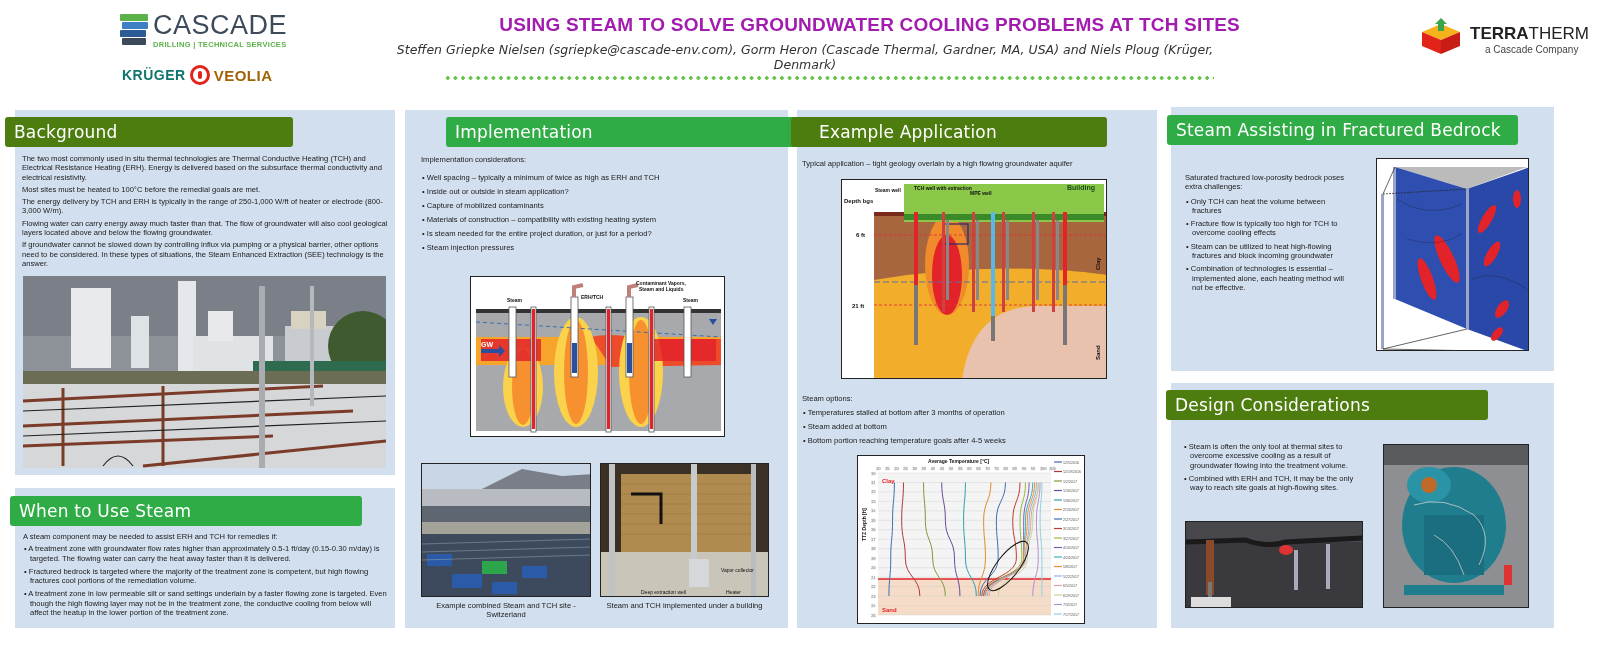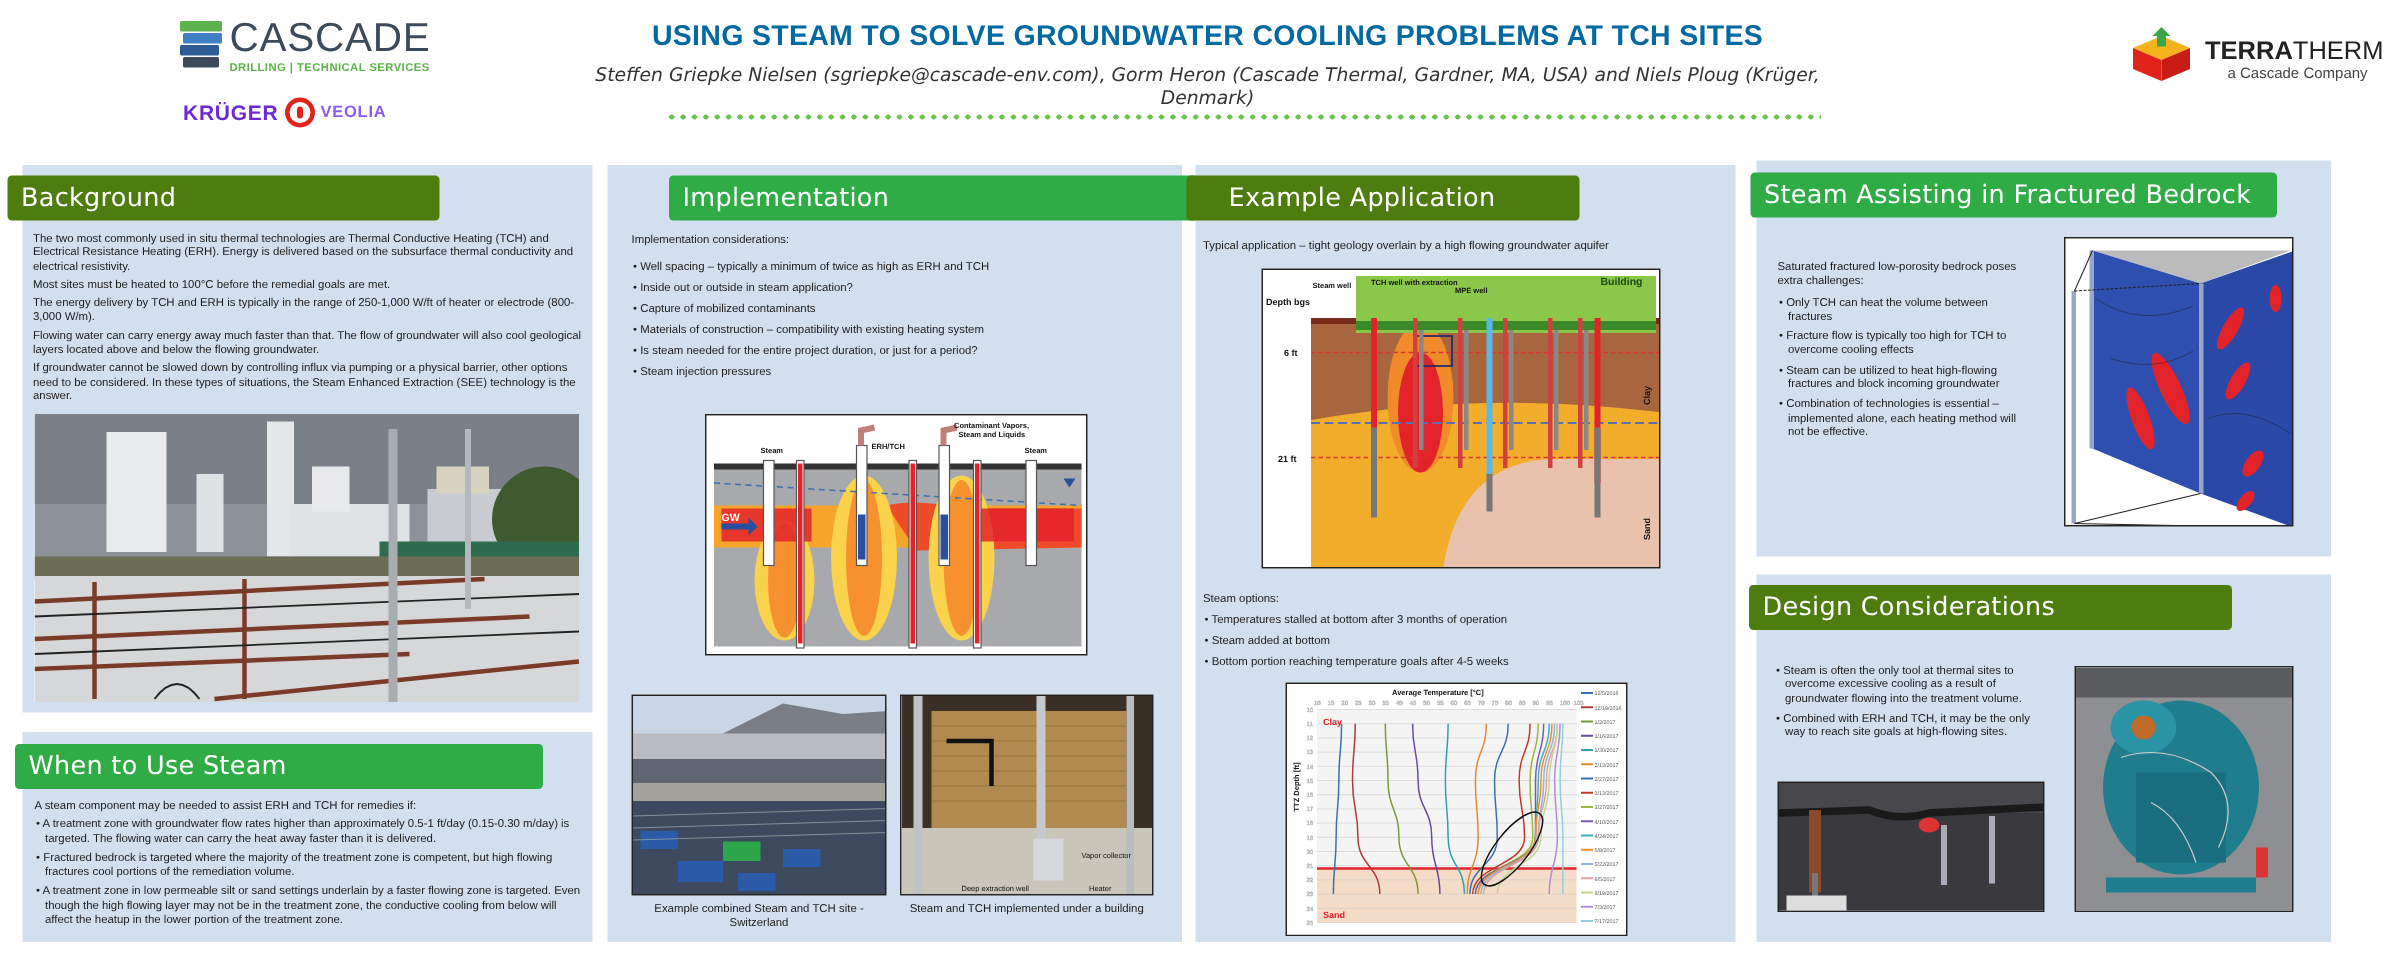--- a/index.html
+++ b/index.html
@@ -6,27 +6,27 @@
   html, body { width: 1601px; height: 652px; background: #ffffff; overflow: hidden; }
   body { position: relative; font-family: "Liberation Sans", sans-serif; color: #1a1a1a; }
 
   
   .logo-cascade { position: absolute; left: 120px; top: 12px; width: 165px; height: 40px; }
   .cascade-mark { position: absolute; left: 0; top: 2px; width: 30px; height: 32px; }
   .cascade-mark span { position: absolute; left: 0; height: 7px; border-radius: 1px; }
   .cascade-word { position: absolute; left: 33px; top: -2px; font-size: 27px; color: #3d4a5a; letter-spacing: 0.5px; font-family: "Liberation Sans", sans-serif; }
   .cascade-sub { position: absolute; left: 33px; top: 28px; font-size: 7.5px; font-weight: bold; color: #5bb24a; letter-spacing: 0.3px; white-space: nowrap; }
   .logo-kruger { position: absolute; left: 122px; top: 64px; height: 22px; display: flex; align-items: center; gap: 4px; }
-  .kruger-word { font-size: 14px; font-weight: bold; color: #6d28d9; letter-spacing: 0.5px; }
+  .kruger-word { font-size: 14px; font-weight: bold; color: #0f766e; letter-spacing: 0.5px; }
   .veolia-mark { width: 20px; height: 20px; border-radius: 50%; border: 3px solid #e2231a; position: relative; }
   .veolia-mark::after { content: ""; position: absolute; left: 5px; top: 3px; width: 4px; height: 8px; background: #e2231a; border-radius: 2px; }
-  .veolia-word { font-size: 11px; font-weight: bold; color: #8b5cf6; letter-spacing: 0.5px; }
+  .veolia-word { font-size: 15px; font-weight: bold; color: #a16207; letter-spacing: 0.5px; }
 
   .title-block { position: absolute; left: 370px; top: 14px; width: 870px; text-align: center; }
-  .poster-title { font-size: 19px; font-weight: bold; color: #0369a1; letter-spacing: 0.2px; }
+  .poster-title { font-size: 19px; font-weight: bold; color: #a21caf; letter-spacing: 0.2px; text-align: right; }
   .poster-authors { font-size: 13.5px; font-style: italic; color: #333; margin-top: 6px; font-family: "DejaVu Sans", sans-serif; font-size: 12.5px; }
   .dot-rule { position: absolute; left: 444px; top: 76px; width: 770px; height: 4px;
     background-image: radial-gradient(circle, #6ac44c 1.6px, transparent 1.8px);
     background-size: 7.6px 4px; background-repeat: repeat-x; }
 
   .logo-terra { position: absolute; left: 1420px; top: 14px; width: 170px; height: 42px; }
   .terra-cube { position: absolute; left: 0; top: 4px; width: 42px; height: 36px; }
   .terra-word { position: absolute; left: 50px; top: 10px; font-size: 17px; color: #222; letter-spacing: 0px; }
   .terra-word b { font-weight: bold; }
   .terra-sub { position: absolute; left: 65px; top: 30px; font-size: 10px; color: #444; }
@@ -247,21 +247,21 @@
     <rect x="88" y="95" width="20" height="28" fill="#d5d8db"></rect>
     <path d="M30 30 L60 30 L60 60" stroke="#111" stroke-width="3" fill="none"></path>
     <text x="40" y="130" class="tiny" style="fill:#111;font-weight:normal">Deep extraction well</text>
     <text x="120" y="108" class="tiny" style="fill:#111;font-weight:normal">Vapor collector</text>
     <text x="125" y="130" class="tiny" style="fill:#111;font-weight:normal">Heater</text>
   </svg>
 </div>
 <div class="caption" style="left:598px;top:601px;width:173px;">Steam and TCH implemented under a building</div>
 
 <div class="panel" style="left:797px;top:110px;width:360px;height:518px;"></div>
-<div class="section-header hdr-dark" style="left:791px;top:117px;width:262px;padding-left:28px;">Example Application</div>
+<div class="section-header hdr-dark" style="left:791px;top:117px;width:316px;padding-left:28px;">Example Application</div>
 <div class="body-text" style="left:802px;top:159px;width:350px;">Typical application – tight geology overlain by a high flowing groundwater aquifer</div>
 
 <div class="figure" style="left:841px;top:179px;width:266px;height:200px;">
   <svg width="266" height="200" viewBox="0 0 266 200">
     <rect width="266" height="200" fill="#fff"></rect>
     <rect x="32" y="34" width="234" height="166" fill="#a8663e"></rect>
     <rect x="32" y="32" width="234" height="4" fill="#7a2a1a"></rect>
     <path d="M32 100 Q 150 80 266 95 L266 200 L32 200 Z" fill="#f2ae2a"></path>
     <path d="M120 200 Q 130 130 190 126 L266 126 L266 200 Z" fill="#e8c2ac"></path>
     <ellipse cx="105" cy="85" rx="22" ry="50" fill="#f08a2a"></ellipse>

